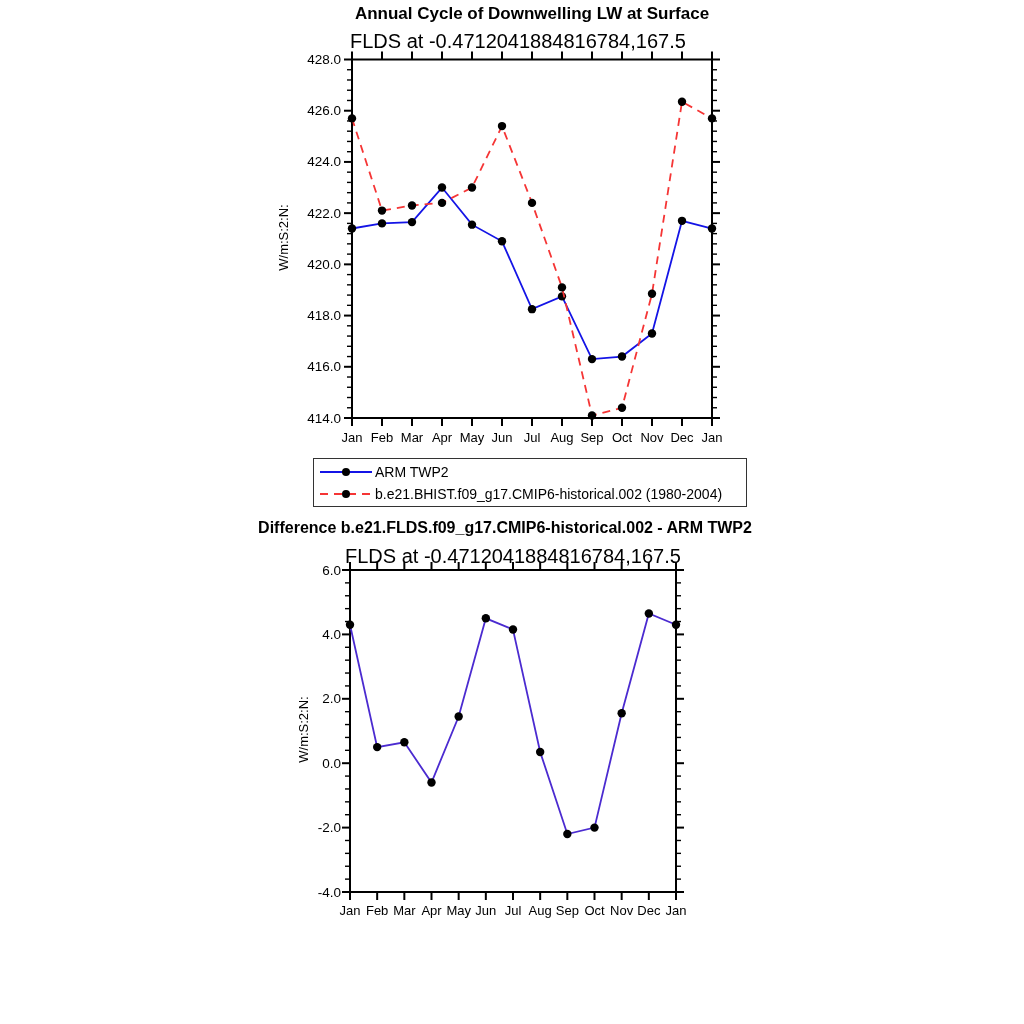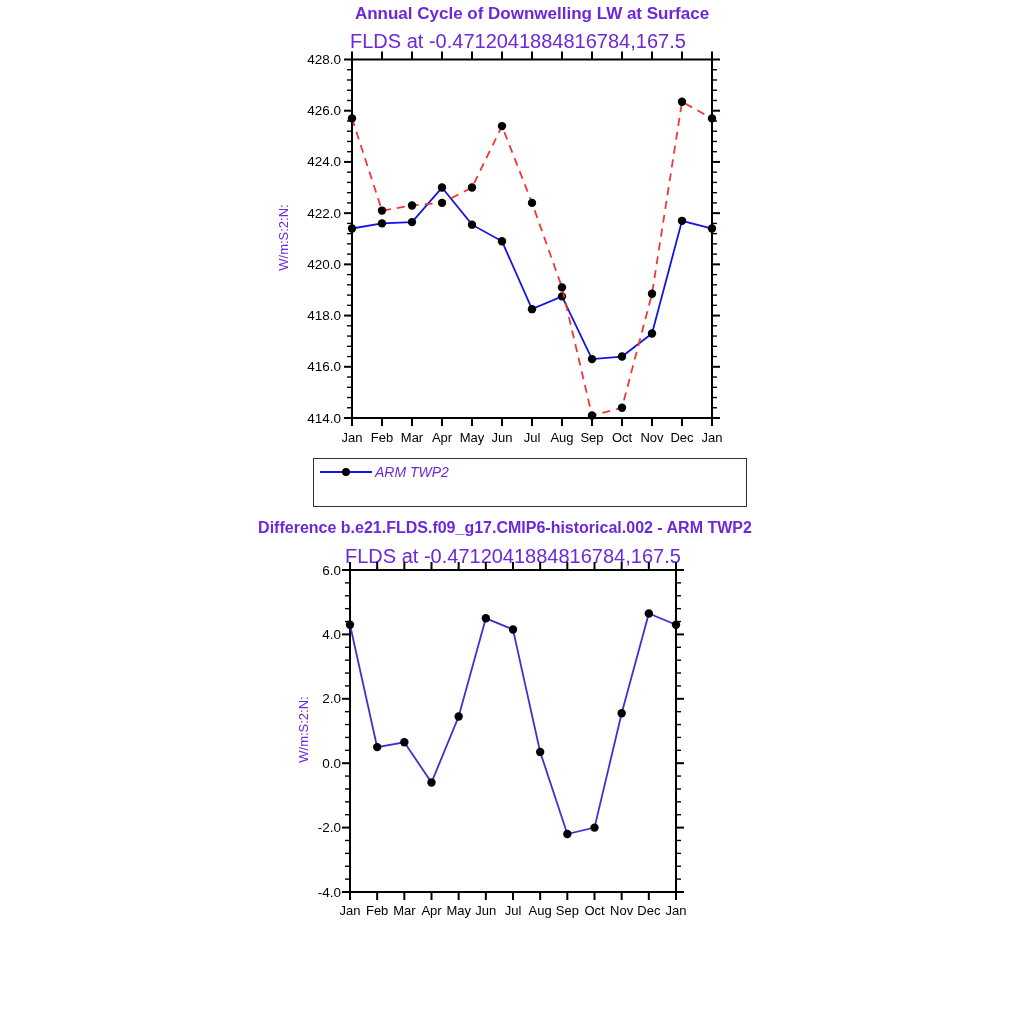--- a/index.html
+++ b/index.html
@@ -1,27 +1,27 @@
 <!DOCTYPE html>
 <html><head>
 <meta charset="utf-8">
 <style>
   html,body{margin:0;padding:0;background:#ffffff;}
   #page{position:relative;width:1024px;height:1024px;background:#ffffff;overflow:hidden;
-        font-family:"Liberation Sans", sans-serif;color:#6d28d9;}
+        font-family:"Liberation Sans", sans-serif;color:#000000;}
   .title{position:absolute;font-weight:bold;font-size:17px;text-align:center;white-space:nowrap;}
   .subtitle{position:absolute;font-size:20px;white-space:nowrap;}
   .ylab{position:absolute;width:120px;text-align:center;font-size:13px;
         transform:rotate(-90deg);transform-origin:center center;white-space:nowrap;}
   #canvas{position:absolute;left:0;top:0;}
   .legend{position:absolute;left:313px;top:458px;width:434px;height:49px;
           border:1px solid #333;box-sizing:border-box;padding:2px 0 0 6px;}
   .lrow{display:flex;align-items:center;height:22px;}
   .lsample{width:52px;height:16px;flex:0 0 52px;}
-  .llabel{font-size:14px;white-space:nowrap;margin-left:3px;font-style:italic;}
+  .llabel{font-size:14px;white-space:nowrap;margin-left:3px;}
 </style>
 </head>
 <body>
 
 <div id="page">
 
   <div class="title" style="left:272px;top:4px;width:520px;">Annual Cycle of Downwelling LW at Surface</div>
   <div class="subtitle" style="left:350px;top:30px;">FLDS at -0.4712041884816784,167.5</div>
   <div class="ylab" style="left:223px;top:230px;">W/m:S:2:N:</div>
 
@@ -297,15 +297,22 @@
     </svg>
 
   <div class="legend">
     <div class="lrow">
       <svg class="lsample" id="legend-sample-0">
           <line x1="0" y1="8" x2="52" y2="8" stroke="#1414e6" stroke-width="2"></line>
           <circle cx="26" cy="8" r="4" fill="#000000"></circle>
         </svg>
       <span class="llabel">ARM TWP2</span>
     </div>
+    <div class="lrow">
+      <svg class="lsample" id="legend-sample-1">
+          <line x1="0" y1="8" x2="52" y2="8" stroke="#f53535" stroke-width="2" stroke-dasharray="8,6"></line>
+          <circle cx="26" cy="8" r="4" fill="#000000"></circle>
+        </svg>
+      <span class="llabel">b.e21.BHIST.f09_g17.CMIP6-historical.002 (1980-2004)</span>
+    </div>
   </div>
 
 </div>
 
 </body></html>

